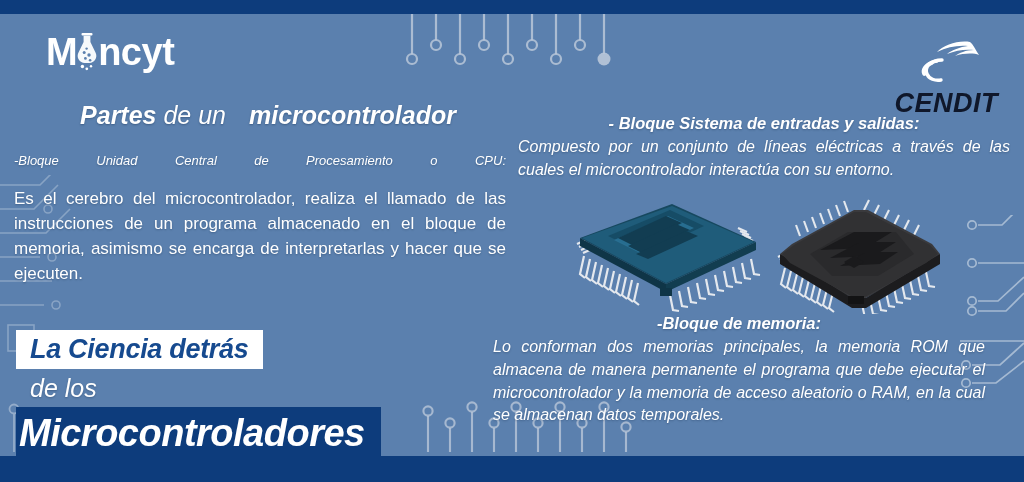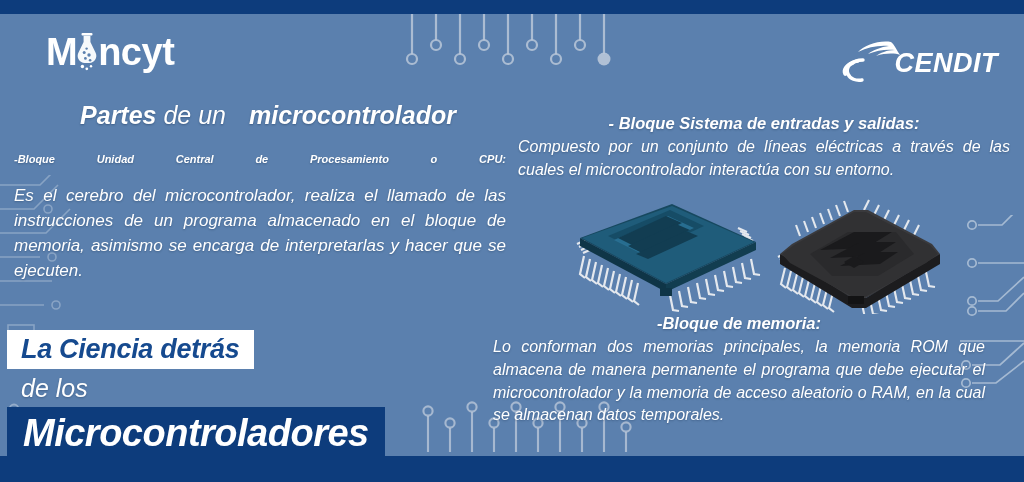--- a/index.html
+++ b/index.html
@@ -54,21 +54,22 @@
     display:inline-block;
     width:26px; height:44px;
     position:relative;
     margin:0 -2px 0 -3px;
     vertical-align:middle;
   }
 
   .logo-cendit {
     position:absolute; right:26px; top:38px; z-index:20;
     display:flex; align-items:center;
-    color:#ffffff;
+    color:#0f172a;
+    flex-direction:column;
   }
   .logo-cendit .cendit-word {
     font-size:27px;
     font-weight:bold;
     font-style:italic;
     letter-spacing:0.5px;
     margin-left:-6px;
   }
 
   
@@ -85,42 +86,41 @@
     text-align:center;
     line-height:1.2;
     margin-bottom:22px;
     text-shadow:0 1px 2px rgba(10,30,60,.35);
   }
   .headline b { font-weight:bold;margin-left:16px; }
   .headline span.reg { font-weight:normal; }
 
   .sub-heading {
     color:#ffffff;
-    font-size:11px;
-    font-style:italic;
-    font-weight:bold;
+    font-size:13px;
+    font-style:italic;
+    font-weight:normal;
     text-align:justify;
     text-align-last:justify;
     line-height:1.35;
     margin-bottom:16px;
     text-shadow:0 1px 2px rgba(10,30,60,.3);
   }
   .body-par {
     color:#ffffff;
     font-size:17px;
-    font-style:italic;
     text-align:justify;
     line-height:1.48;
     text-shadow:0 1px 2px rgba(10,30,60,.3);
   }
 
   
   .title-block {
     position:absolute;
-    left:7px; top:330px;
+    left:16px; top:330px;
     z-index:18;
   }
   .title-line-1 {
     display:inline-block;
     background:#ffffff;
     color:#164a8f;
     font-size:27px;
     font-weight:bold;
     font-style:italic;
     padding:5px 14px 6px 14px;
@@ -135,21 +135,21 @@
     line-height:1.1;
     text-shadow:0 1px 2px rgba(10,30,60,.3);
   }
   .title-line-3 {
     display:inline-block;
     background:#0d3c7c;
     color:#ffffff;
     font-size:38px;
     font-weight:bold;
     font-style:italic;
-    padding:6px 16px 8px 16px;
+    padding:6px 16px 8px 3px;
     line-height:1.08;
     letter-spacing:-0.5px;
   }
 
   
   .col-right {
     position:absolute;
     left:518px; top:112px;
     width:492px;
     z-index:15;

